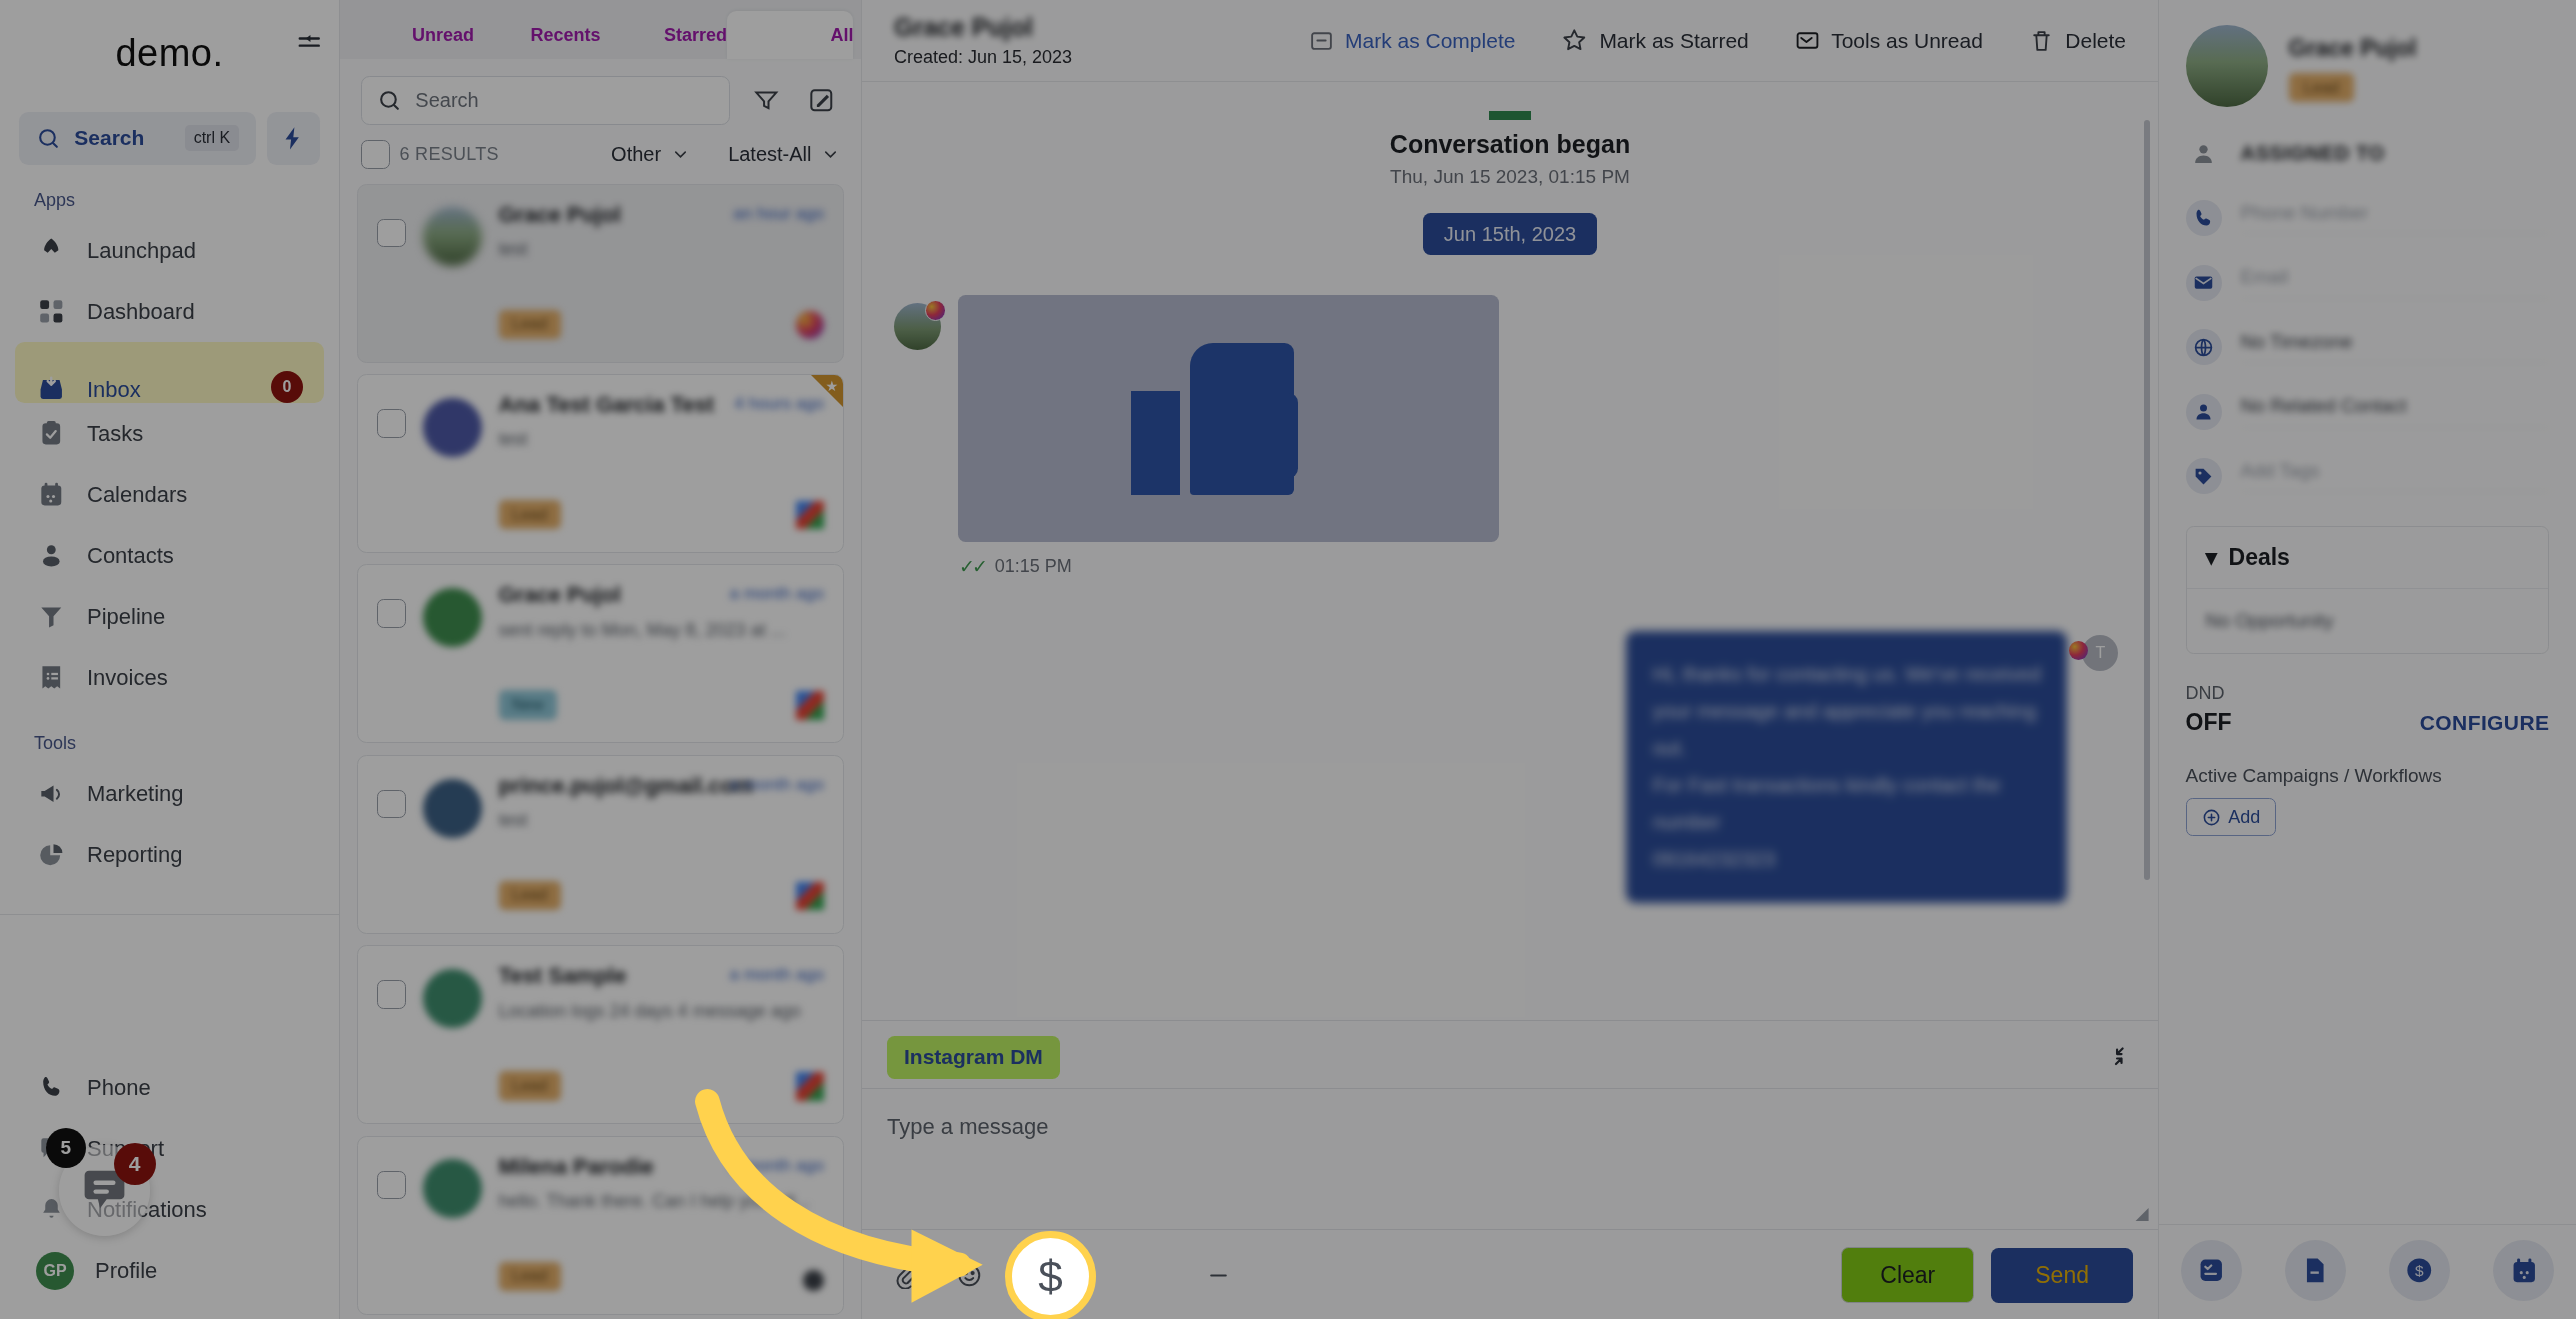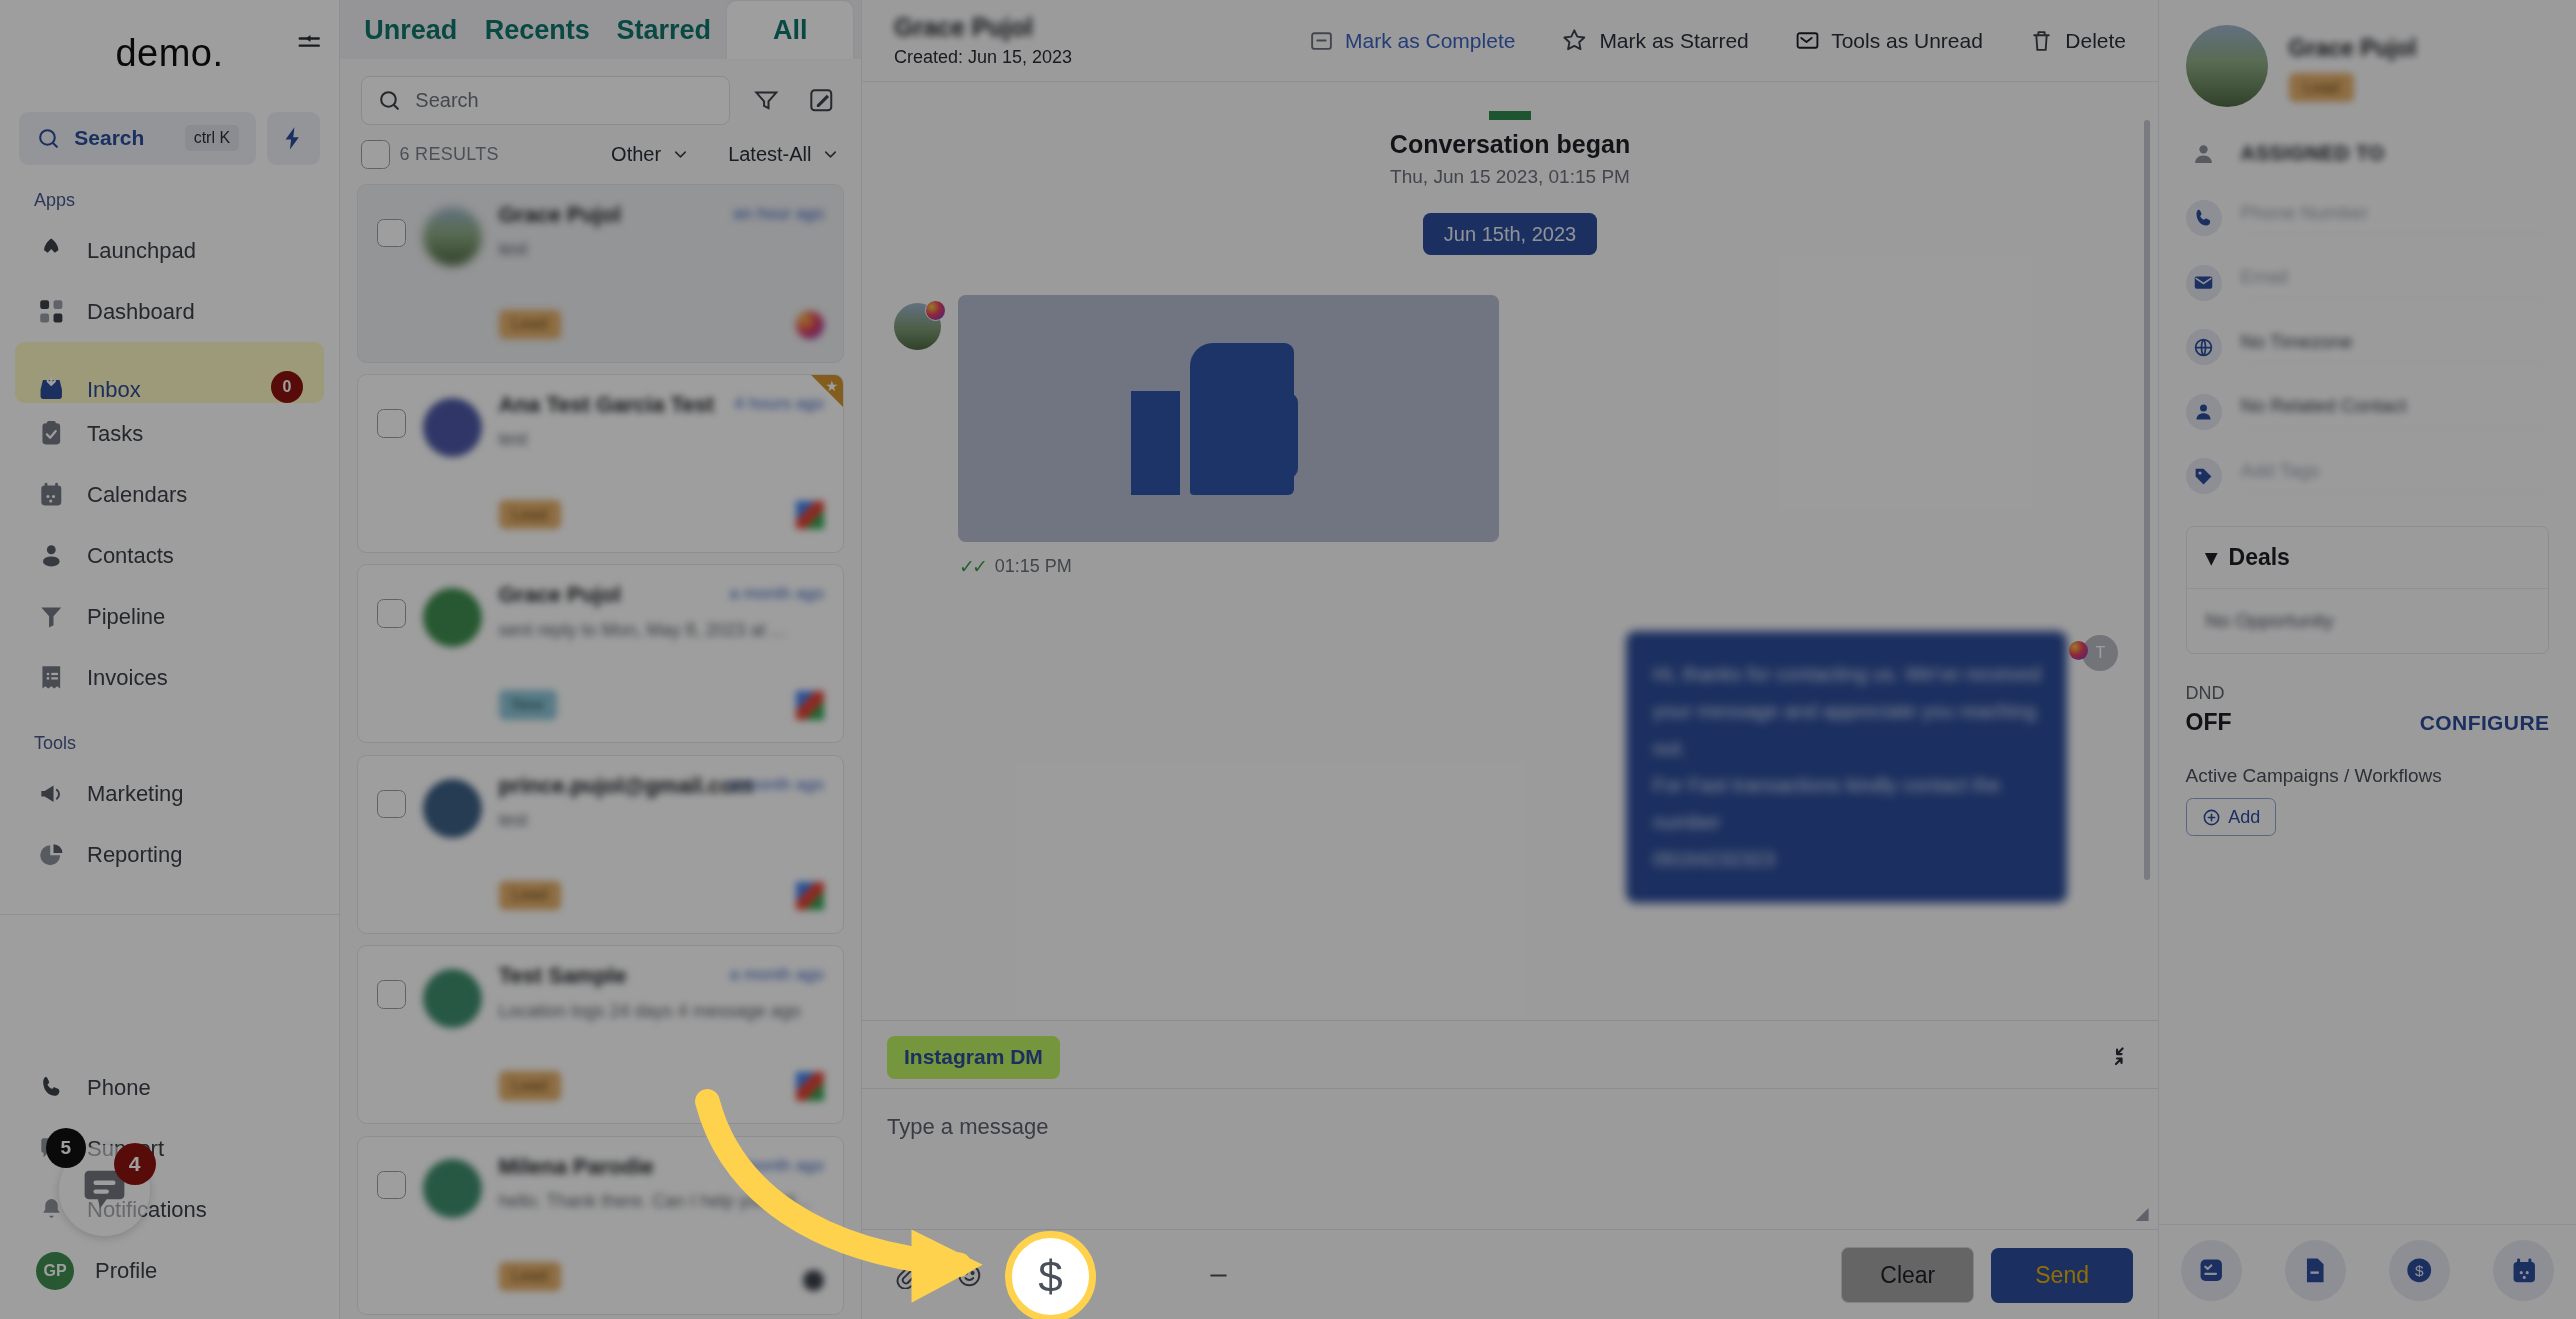--- a/index.html
+++ b/index.html
@@ -92,21 +92,21 @@
   .widget-badge-dark {
     position:absolute; left:-13.3px; top:-17px; background:#111; color:#fff;
     width:40px; height:40px; border-radius:50%; display:flex;align-items:center;justify-content:center;
     font-size: 19px; font-weight:700;
   }
 
   
   .convlist { width: 522px; flex: 0 0 522px; background:#fafbfc; border-right:0.9px solid #e6e7ea; display:flex; flex-direction:column; }
   .cl-tabs { display:flex; align-items:flex-end; height:59px; gap:0; padding: 0 7.6px; background:#f0f1f4; }
   .cl-tab {
-    flex:1; text-align:center; color:#0f766e; font-size:27px; font-weight:600;
+    flex:1; text-align:right; color:#a21caf; font-size:18px; font-weight:600;
     padding: 13.3px 0; cursor:pointer; border-radius: 9.5px 9.5px 0 0;
   }
   .cl-tab.active { background:#ffffff; box-shadow: 0 -0.9px 3.8px rgba(0,0,0,.06); }
   .cl-searchrow { display:flex; align-items:center; gap:17px; padding: 17px 21px 9.5px 21px; }
   .cl-search {
     flex:1; height:49px; border:0.9px solid #dcdfe5; border-radius:8.5px; background:#fff;
     display:flex; align-items:center; gap:13.3px; padding: 0 15px; cursor:text;
   }
   .cl-search .ph { color:#6f757e; font-size: 20px; }
   .cl-iconbtn { width:38px; height:38px; display:flex; align-items:center; justify-content:center; cursor:pointer; }
@@ -197,21 +197,21 @@
   .cmp-expand { margin-left:auto; cursor:pointer; }
   .cmp-area {
     border:0.9px solid #e2e4e8; border-left:0; border-right:0;
     min-height: 142px; padding: 25px 25px; position:relative; background:#fbfbfc; cursor:text;
   }
   .cmp-ph { color:#5d636c; font-size: 22px; }
   .cmp-resize { position:absolute; right:9.5px; bottom:5.7px; color:#9aa0aa; font-size:17px; }
   .cmp-foot { display:flex; align-items:center; gap: 28.5px; padding: 17px 25px; }
   .cmp-ico { width:36px; height:36px; display:flex;align-items:center;justify-content:center; cursor:pointer; color:#4a505a; }
   .cmp-actions { margin-left:auto; display:flex; gap:17px; align-items:center; }
-  .btn-clear { border:0.9px solid #cfd3da; background:#a3a3a3; border-radius:7.6px; font-size:23px; color:#1c1f24; padding: 13.3px 38px; cursor:pointer; }
+  .btn-clear { border:0.9px solid #cfd3da; background:#84cc16; border-radius:7.6px; font-size:23px; color:#1c1f24; padding: 13.3px 38px; cursor:pointer; }
   .btn-send { border:0; background:#2c4d9b; color:#eab308; border-radius:7.6px; font-size:23px; padding: 14.2px 44px; cursor:pointer; }
 
   
   .details { width: 418px; flex:0 0 418px; background:#fbfbfc; border-left:0.9px solid #e6e7ea; display:flex; flex-direction:column; padding: 25px 26.6px 0 26.6px; }
   .d-head { display:flex; gap:21px; align-items:flex-start; }
   .d-av { width:82px; height:82px; border-radius:50%; flex:0 0 82px;
           background: linear-gradient(#9fb6cf 0%, #8fae86 45%, #4f6b45 100%); }
   .d-name { font-size:23px; font-weight:700; color:#1c1f24; margin-top: 9.5px; }
   .d-tag { margin-top:11.4px; background:#e5b06a; border-radius:5.7px; padding: 5.7px 15px; font-size:16px; color:#6b4a1c; width:fit-content; }
   .d-row { display:flex; align-items:center; gap:19px; margin-top: 28.5px; }

